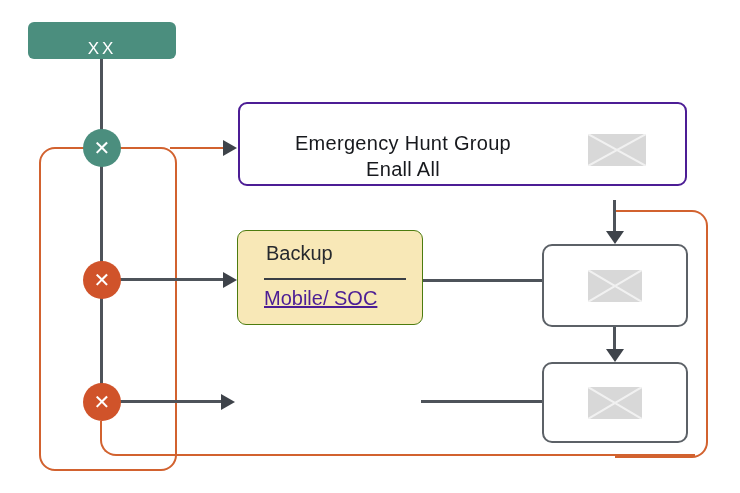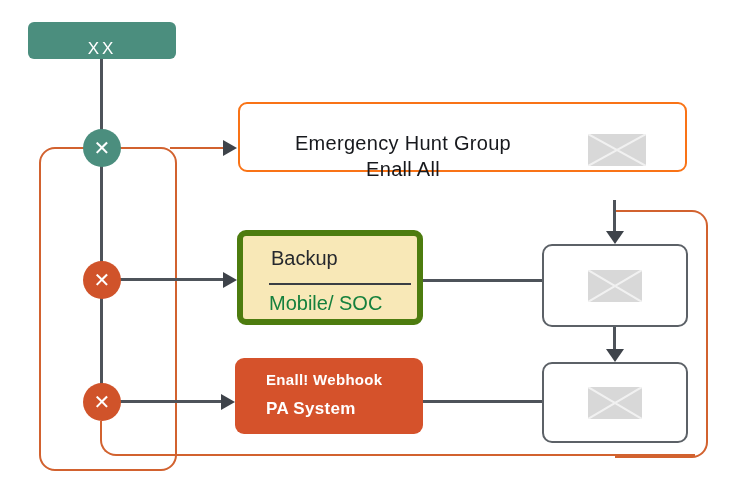--- a/index.html
+++ b/index.html
@@ -26,29 +26,29 @@
   .arrow-down{position:absolute;width:0;height:0;
     border-left:9px solid transparent;border-right:9px solid transparent;border-top:13px solid #3E434A;}
   
   .node{position:absolute;width:38px;height:38px;border-radius:50%;
     display:flex;align-items:center;justify-content:center;color:#ffffff;font-size:20px;line-height:1;}
   .node-teal{background:#4B8E7E;}
   .node-orange{background:#D0532A;}
   
   #root-box{position:absolute;left:28px;top:22px;width:148px;height:37px;background:#4B8E7E;border-radius:6px;
     display:flex;align-items:flex-end;justify-content:center;color:#ffffff;font-size:17px;letter-spacing:3px;}
-  #emergency-box{position:absolute;left:238px;top:102px;width:449px;height:70px;background:#ffffff;
-    border:2px solid #f97316;border-radius:9px;box-sizing:border-box;}
+  #emergency-box{position:absolute;left:238px;top:102px;width:449px;height:84px;background:#ffffff;
+    border:2px solid #4c1d95;border-radius:9px;box-sizing:border-box;}
   #emergency-text{position:absolute;left:8px;top:26px;width:310px;text-align:center;
     color:#17191D;font-size:20px;line-height:26px;letter-spacing:0.3px;}
   #backup-box{position:absolute;left:237px;top:230px;width:186px;height:95px;background:#F8E8B7;
-    border:6px solid #4d7c0f;border-radius:9px;box-sizing:border-box;}
+    border:1px solid #4d7c0f;border-radius:9px;box-sizing:border-box;}
   #backup-line1{position:absolute;left:28px;top:11px;font-size:20px;color:#26292E;}
   #backup-divider{position:absolute;left:26px;top:47px;width:142px;height:2px;background:#3A3E44;}
-  #backup-line2{position:absolute;left:26px;top:56px;font-size:20px;color:#15803d;}
+  #backup-line2{position:absolute;left:26px;top:56px;font-size:20px;color:#4c1d95;text-decoration:underline;}
   #webhook-box{position:absolute;left:235px;top:358px;width:188px;height:76px;background:#D5522B;border-radius:9px;}
   #webhook-line1{position:absolute;left:31px;top:13px;font-size:15px;font-weight:bold;color:#ffffff;letter-spacing:0.3px;}
   #webhook-line2{position:absolute;left:31px;top:41px;font-size:17px;font-weight:bold;color:#ffffff;letter-spacing:0.3px;}
   .target-box{position:absolute;width:146px;background:#ffffff;border:2px solid #5C6167;border-radius:10px;box-sizing:border-box;}
   #target-box-1{left:542px;top:244px;height:83px;}
   #target-box-2{left:542px;top:362px;height:81px;}
   .env{position:absolute;display:block;}
 </style>
 </head>
 <body>
@@ -98,24 +98,20 @@
       <path d="M0 0 L58 32 M58 0 L0 32" stroke="#F1F1F1" stroke-width="2" fill="none"></path>
     </svg>
   </div>
 
   <div id="backup-box">
     <div id="backup-line1">Backup</div>
     <div id="backup-divider"></div>
     <div id="backup-line2">Mobile/ SOC</div>
   </div>
 
-  <div id="webhook-box">
-    <div id="webhook-line1">Enall! Webhook</div>
-    <div id="webhook-line2">PA System</div>
-  </div>
 
   <div class="target-box" id="target-box-1">
     <svg class="env" style="left:44px;top:24px;" width="54" height="32" viewBox="0 0 54 32">
       <rect x="0" y="0" width="54" height="32" fill="#D8D8D8"></rect>
       <path d="M0 0 L54 32 M54 0 L0 32" stroke="#F1F1F1" stroke-width="2" fill="none"></path>
     </svg>
   </div>
   <div class="target-box" id="target-box-2">
     <svg class="env" style="left:44px;top:23px;" width="54" height="32" viewBox="0 0 54 32">
       <rect x="0" y="0" width="54" height="32" fill="#D8D8D8"></rect>

